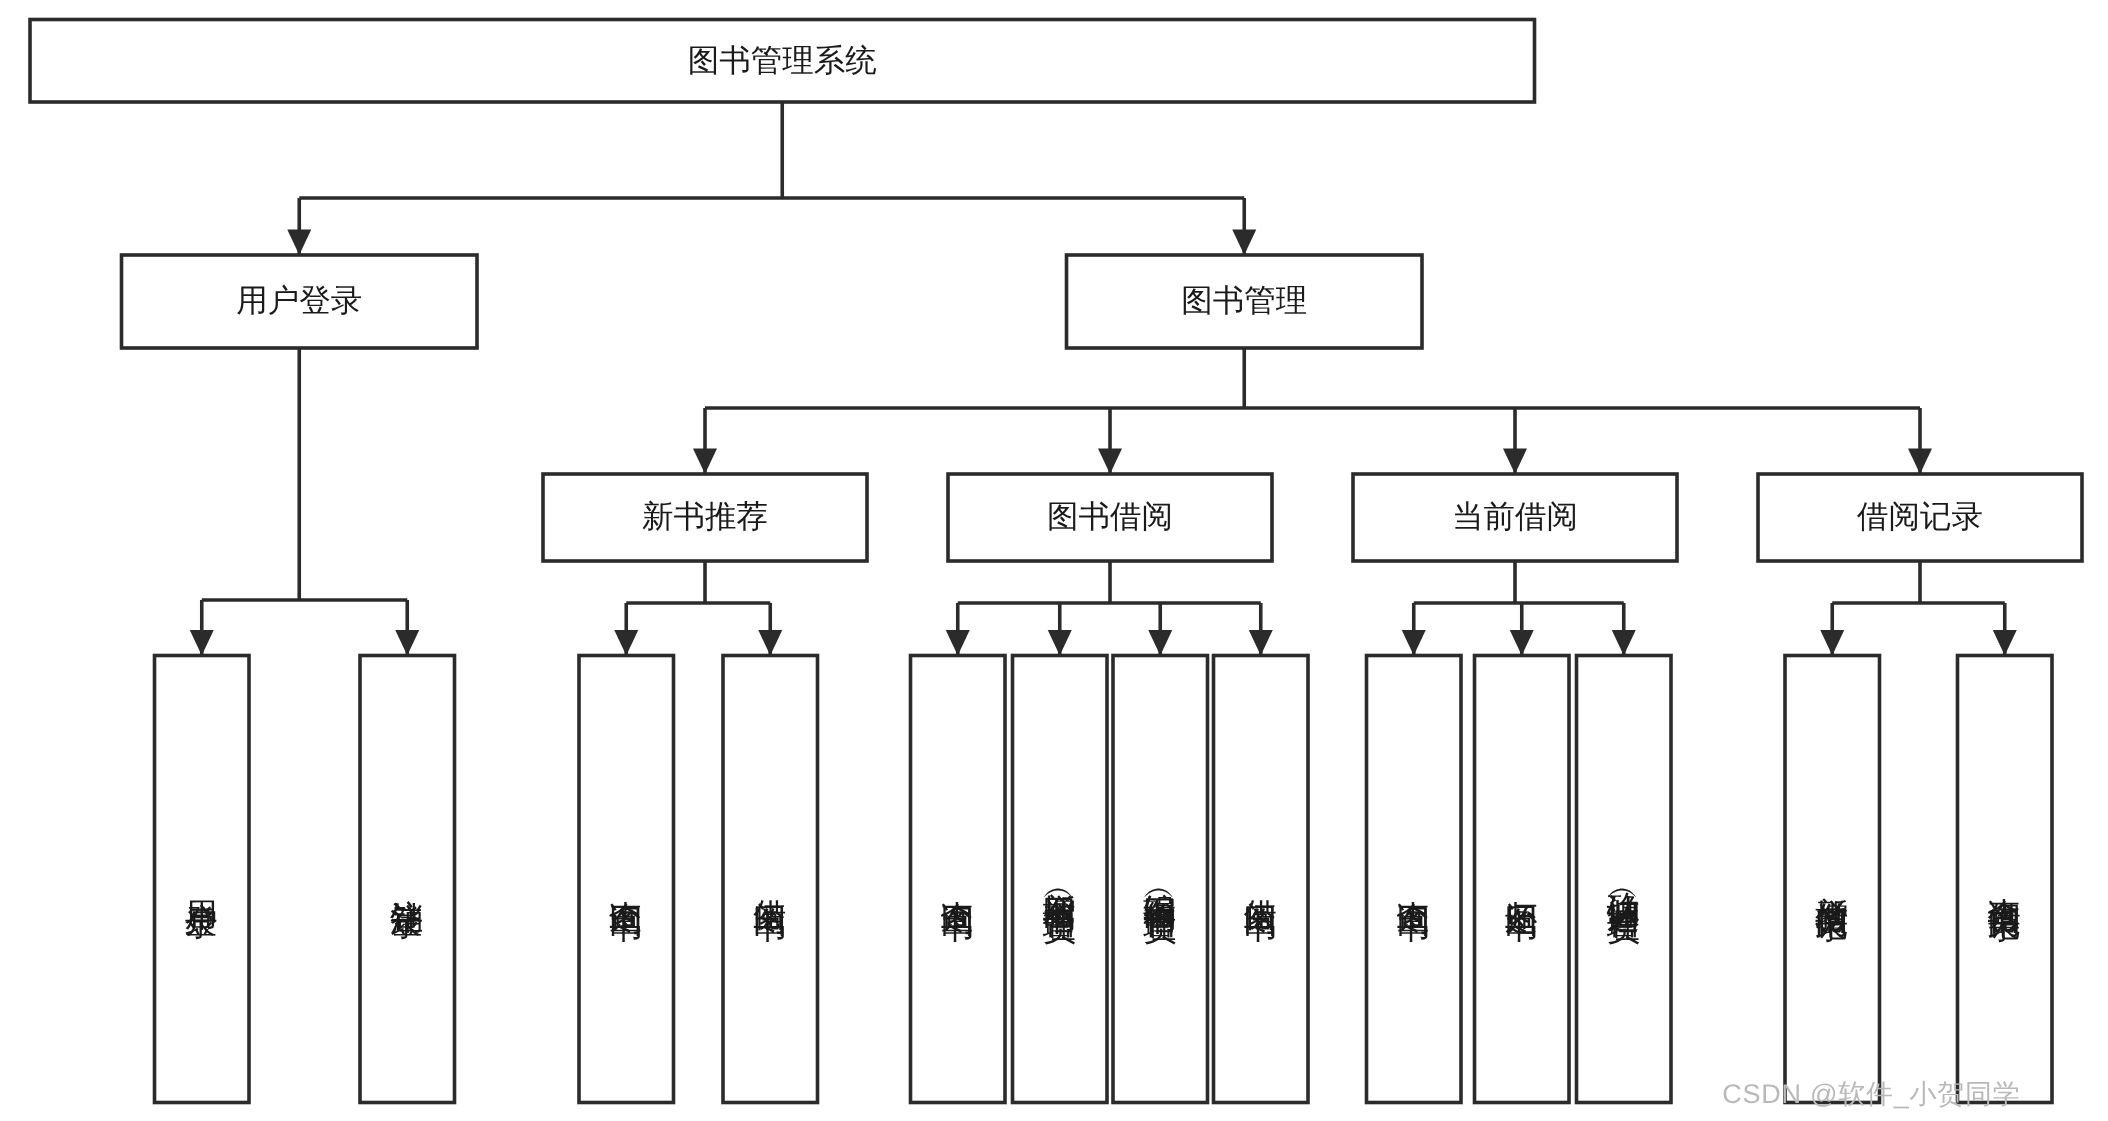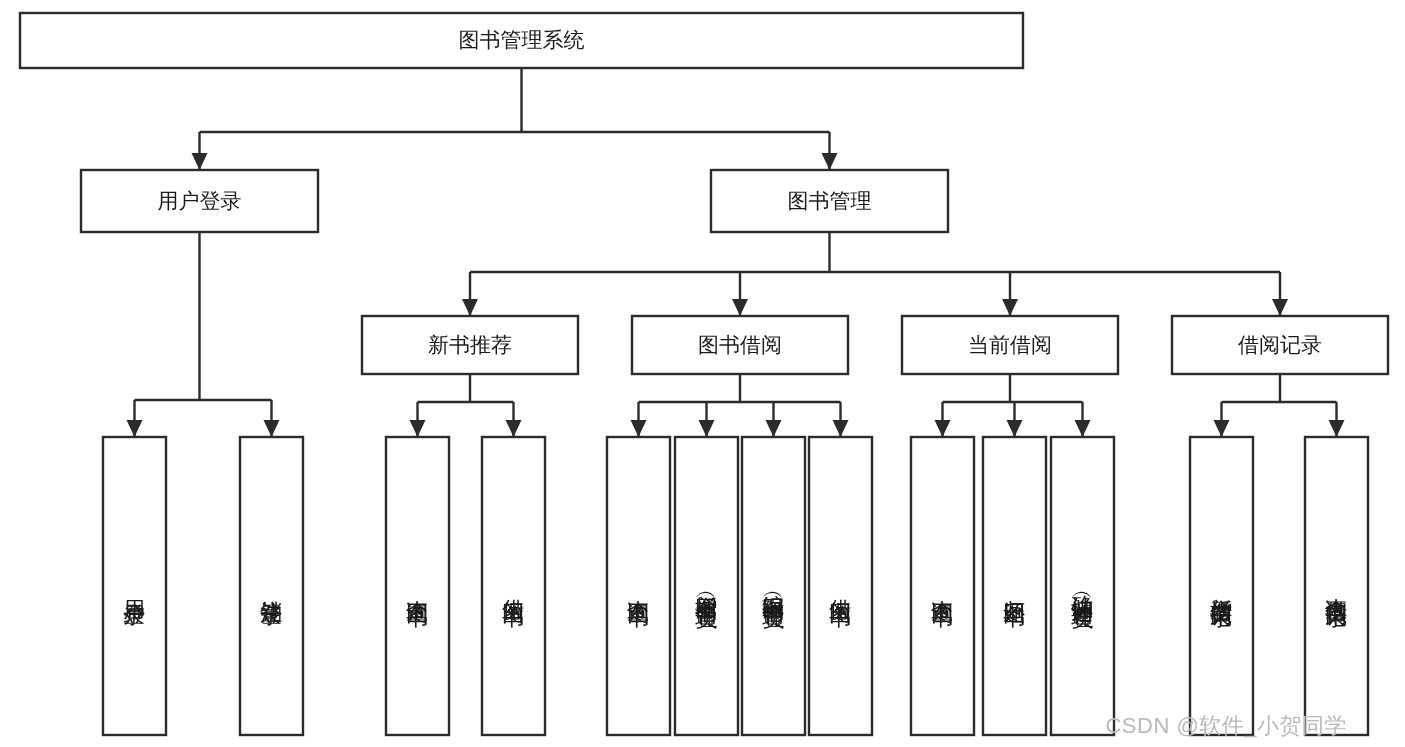--- a/index.html
+++ b/index.html
@@ -65,21 +65,21 @@
     pointer-events: none;
     display: flex;
     align-items: center;
     justify-content: center;
   }
   .watermark {
     position: absolute;
     right: 12px;
     bottom: 6px;
     font-family: "Liberation Sans", "DejaVu Sans", sans-serif;
-    font-size: 22px;
+    font-size: 18px;
     color: #b9b9b9;
     letter-spacing: 0.5px;
     white-space: nowrap;
   }
 </style>
 </head>
 <body>
 
 <div id="diagram-root">
 

